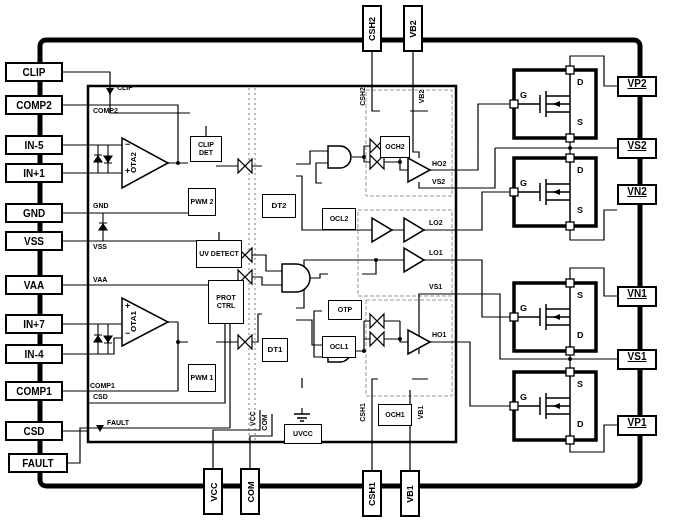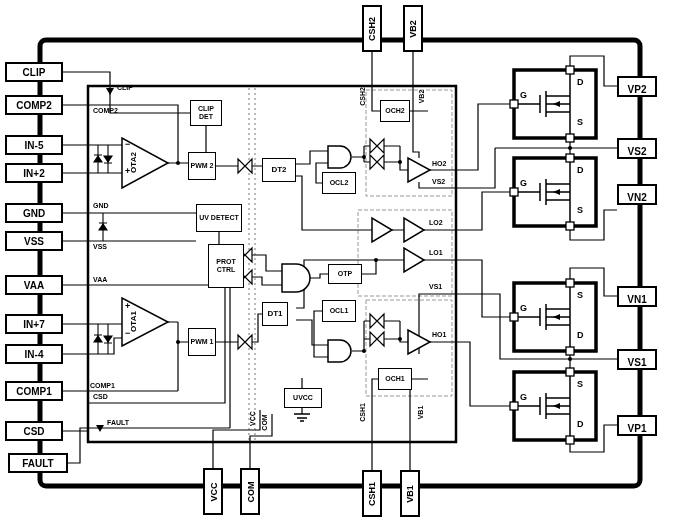--- a/index.html
+++ b/index.html
@@ -3,28 +3,28 @@
 <meta charset="utf-8">
 <style>
   html,body{margin:0;padding:0;background:#fff;}
   .stage{position:relative;width:680px;height:523px;background:#fff;overflow:hidden;
          font-family:"Liberation Sans",sans-serif;}
   .stage svg{position:absolute;left:0;top:0;}
   .pin{position:absolute;width:58px;height:20px;background:#fff;border:2px solid #000;
        box-sizing:border-box;display:flex;align-items:center;justify-content:center;
        font:bold 10px "Liberation Sans",sans-serif;color:#000;}
   .rpin{position:absolute;width:40px;height:21px;background:#fff;border:2px solid #000;
-       box-sizing:border-box;display:flex;align-items:flex-end;justify-content:center;
-       font:bold 10px "Liberation Sans",sans-serif;color:#000;}
+       box-sizing:border-box;display:flex;align-items:flex-start;justify-content:center;
+       font:bold 10px "Liberation Sans",sans-serif;color:#000;text-decoration:underline;}
   .vpin{position:absolute;width:20px;height:47px;background:#fff;border:2px solid #000;
        box-sizing:border-box;display:flex;align-items:center;justify-content:center;}
   .vpin span{transform:rotate(-90deg);white-space:nowrap;font:bold 9px "Liberation Sans",sans-serif;}
   .blk{position:absolute;background:#fff;border:1.5px solid #000;box-sizing:border-box;
        display:flex;align-items:center;justify-content:center;text-align:center;
-       font:bold 7px "Liberation Sans",sans-serif;line-height:1.15;padding:1px;color:#000;}
+       font:bold 7px "Liberation Sans",sans-serif;line-height:1.15;padding:1px;color:#000;margin-top:36px;}
   .blk8{font-size:8px;}
   .ilbl{position:absolute;font:bold 7px "Liberation Sans",sans-serif;white-space:nowrap;color:#000;}
   .vlbl{position:absolute;width:34px;text-align:center;transform:rotate(-90deg);transform-origin:center;
        font:bold 7px "Liberation Sans",sans-serif;white-space:nowrap;color:#000;}
   .vlbl8{font-size:8px;}
   .sign{position:absolute;font:bold 9px "Liberation Sans",sans-serif;color:#000;}
   .mlbl{position:absolute;font:bold 9px "Liberation Sans",sans-serif;color:#000;}
 </style>
 </head>
 <body>
@@ -217,21 +217,21 @@
   <div class="pin" style="left:5px;top:62px">
       <span>CLIP</span>
     </div>
   <div class="pin" style="left:5px;top:95px">
       <span>COMP2</span>
     </div>
   <div class="pin" style="left:5px;top:135px">
       <span>IN-5</span>
     </div>
   <div class="pin" style="left:5px;top:163px">
-      <span>IN+2</span>
+      <span>IN+1</span>
     </div>
   <div class="pin" style="left:5px;top:203px">
       <span>GND</span>
     </div>
   <div class="pin" style="left:5px;top:231px">
       <span>VSS</span>
     </div>
   <div class="pin" style="left:5px;top:275px">
       <span>VAA</span>
     </div>

